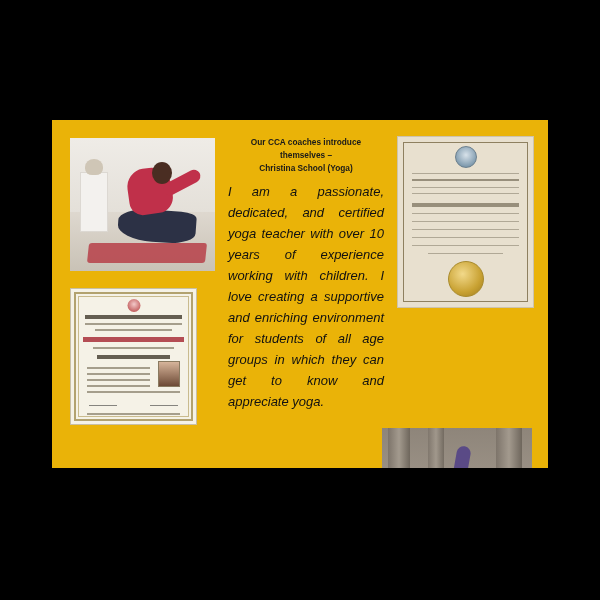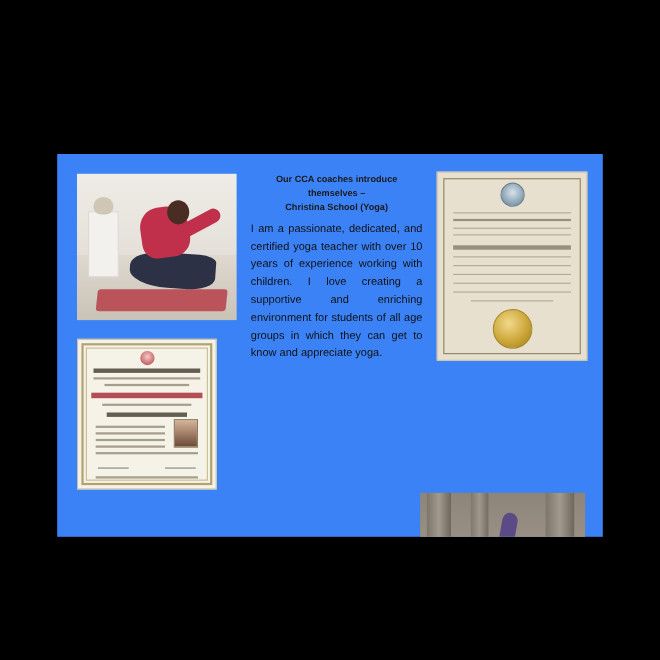--- a/index.html
+++ b/index.html
@@ -10,23 +10,22 @@
     background: #000000;
     font-family: "Liberation Sans", sans-serif;
   }
 
   #page {
     position: absolute;
     left: 52px;
     top: 120px;
     width: 496px;
     height: 348px;
-    background: #3b82f6;
-    overflow: hidden;
-    margin-top: 20px;
+    background: #eab308;
+    overflow: hidden;
   }
 
   
   .row1 {
     position: absolute;
     left: 0;
     top: 0;
     width: 496px;
     height: 166px;
   }
@@ -88,25 +87,26 @@
   }
   .doc-title {
     font-size: 8.3px;
     font-weight: bold;
     color: #1a1a1a;
     text-align: center;
     line-height: 1.55;
     margin: 0 0 6px 0;
   }
   .body-text {
-    font-size: 10px;
+    font-size: 13px;
     color: #111111;
     text-align: justify;
     line-height: 1.62;
     margin: 0;
+    font-style: italic;
   }
 
   
   .cert-siva {
     position: absolute;
     left: 345px;
     top: 16px;
     width: 135px;
     height: 170px;
     background: #e8e0cf;

